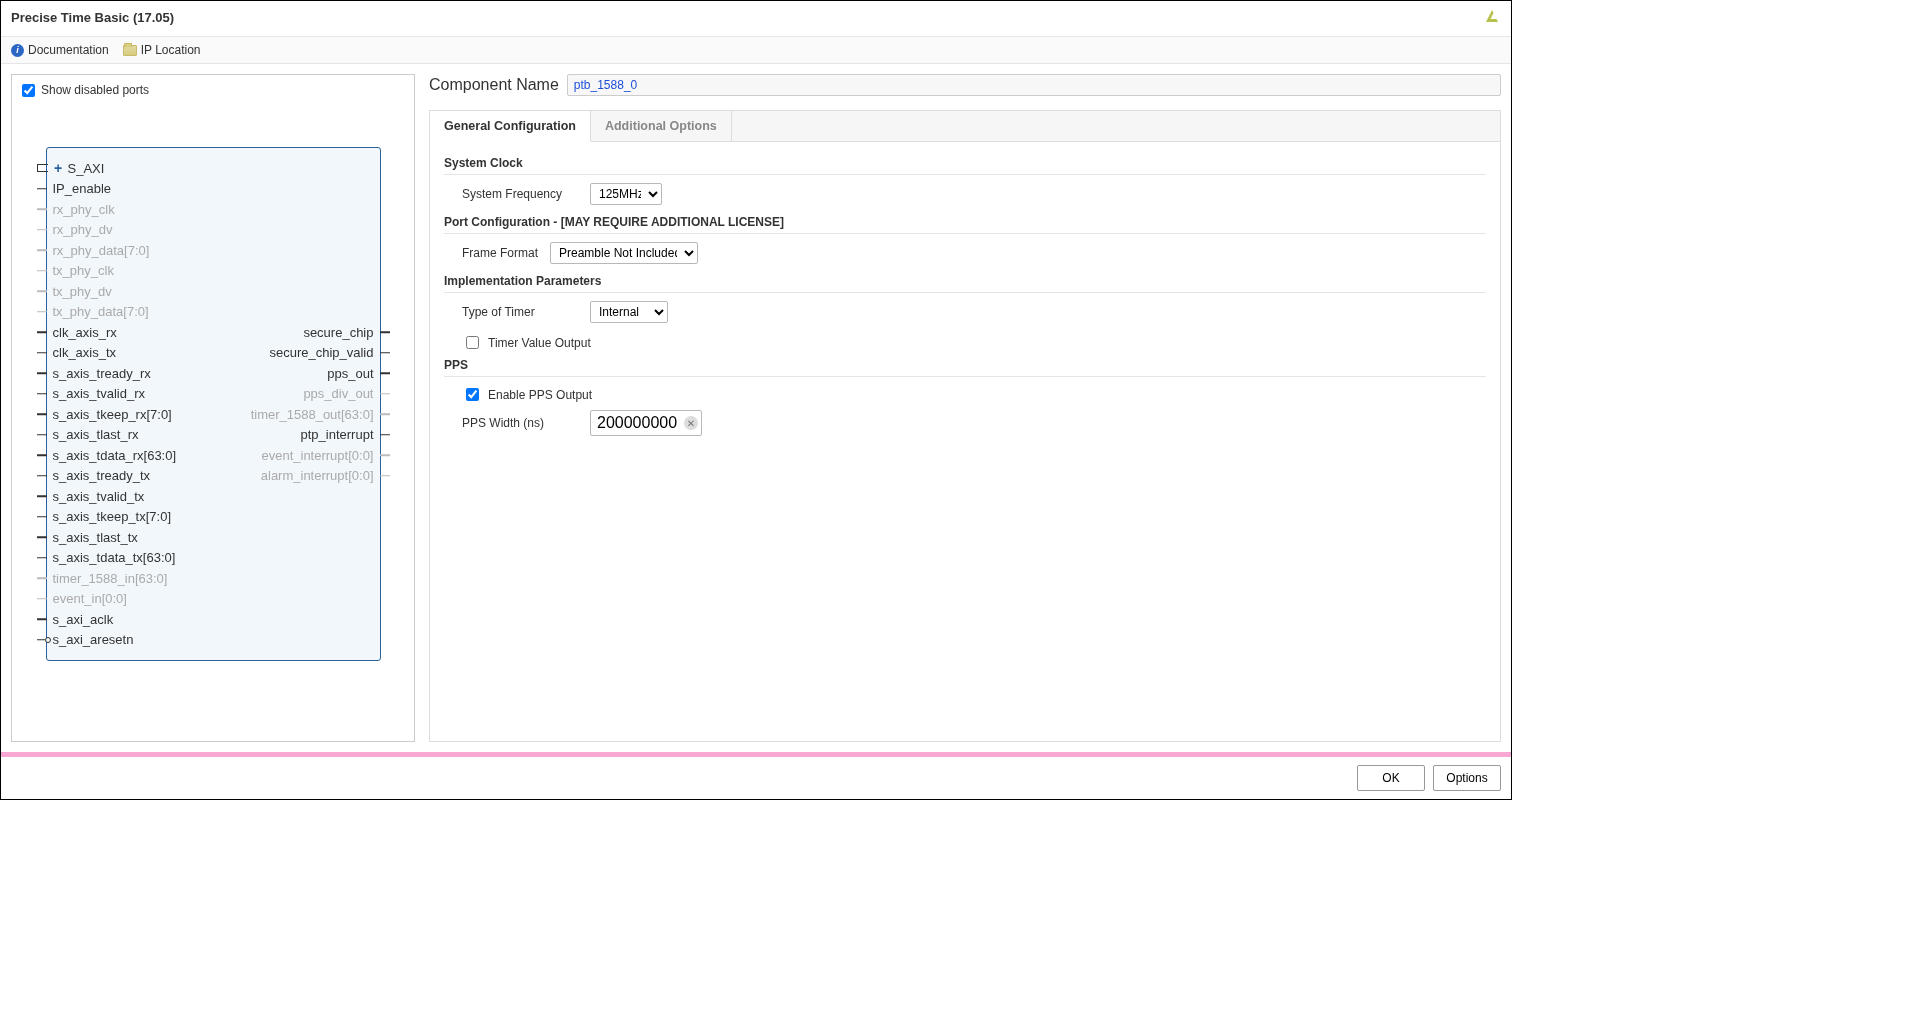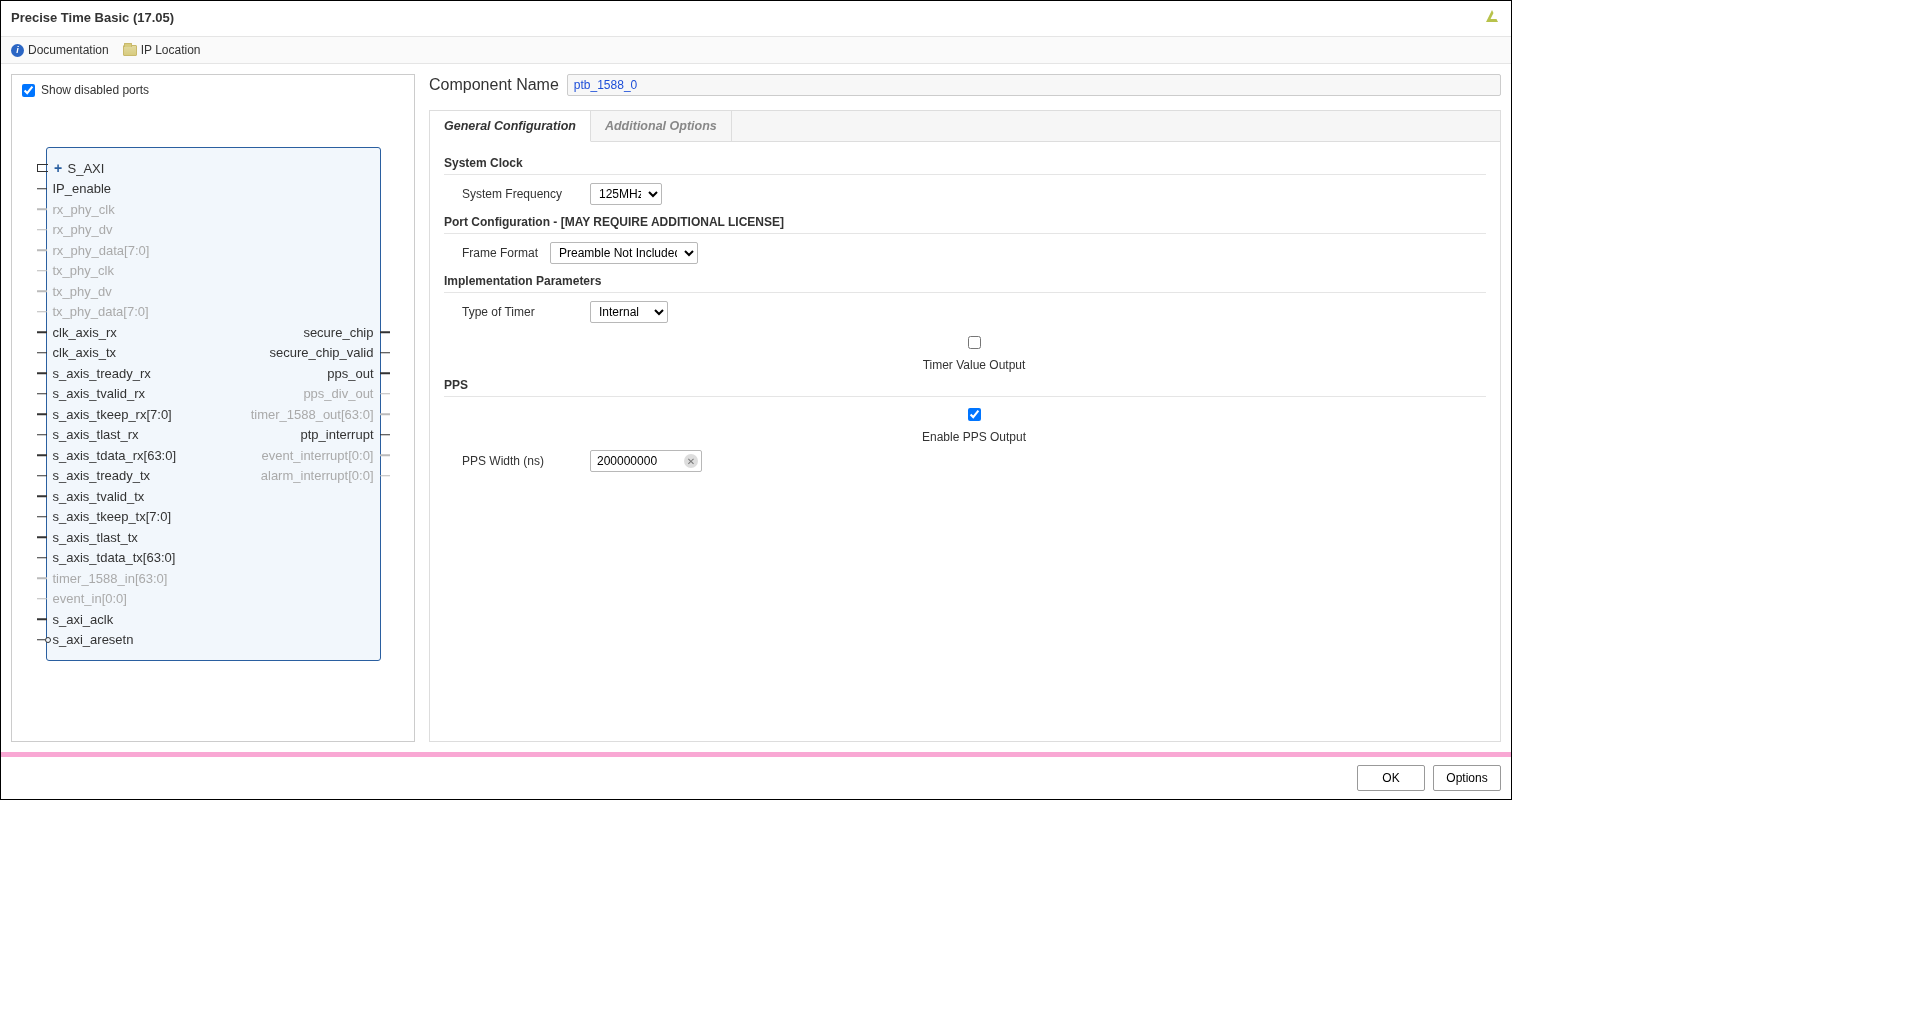--- a/index.html
+++ b/index.html
@@ -159,21 +159,20 @@
   .tabs-area {
     border:1px solid #ddd;
     background:#f6f6f6;
     flex:1;
     display:flex; flex-direction:column;
     min-height:0;
   }
   .tab-head {
     display:flex;
     border-bottom:1px solid #ddd;
-    font-style:italic;
   }
   .tab {
     padding:8px 14px;
     font-size:12.5px;
     color:#888;
     font-weight:bold;
     cursor:pointer;
     border-right:1px solid #ddd;
   }
   .tab.active {
@@ -198,26 +197,26 @@
   .form-row { display:flex; align-items:center; gap:10px; margin:6px 0 10px 18px; }
   .form-row label.fl { width:118px; font-size:12px; color:#333;}
   .form-row.narrow label.fl { width:78px; }
   select, .text-input {
     border:1px solid #b8b8b8; background:#fff; font-size:12px; padding:2px 4px; height:22px;
     border-radius:2px;
   }
   .sel-70 { width:72px; }
   .sel-150 { width:148px; }
   .sel-78 { width:78px; }
-  .chk-row { display:flex; align-items:center; gap:6px; margin:4px 0 6px 18px; font-size:12px;flex-direction:column;}
+  .chk-row { display:flex; align-items:center; gap:6px; margin:4px 0 6px 18px; font-size:12px;}
   .num-wrap {
     position:relative; width:112px;
   }
   .num-wrap input {
-    width:100%; border:1px solid #b8b8b8; padding:3px 22px 3px 6px; font-size:12px; border-radius:2px;
+    width:100%; border:1px solid #b8b8b8; padding:3px 22px 3px 6px; font-size:16px; border-radius:2px;
   }
   .num-wrap .clear-icon{
     position:absolute; right:4px; top:50%; transform:translateY(-50%);
     width:14px; height:14px; border-radius:50%; background:#ddd;
     display:flex; align-items:center; justify-content:center; font-size:10px; color:#777;
     cursor:pointer;
   }
 
   
   .footer {

